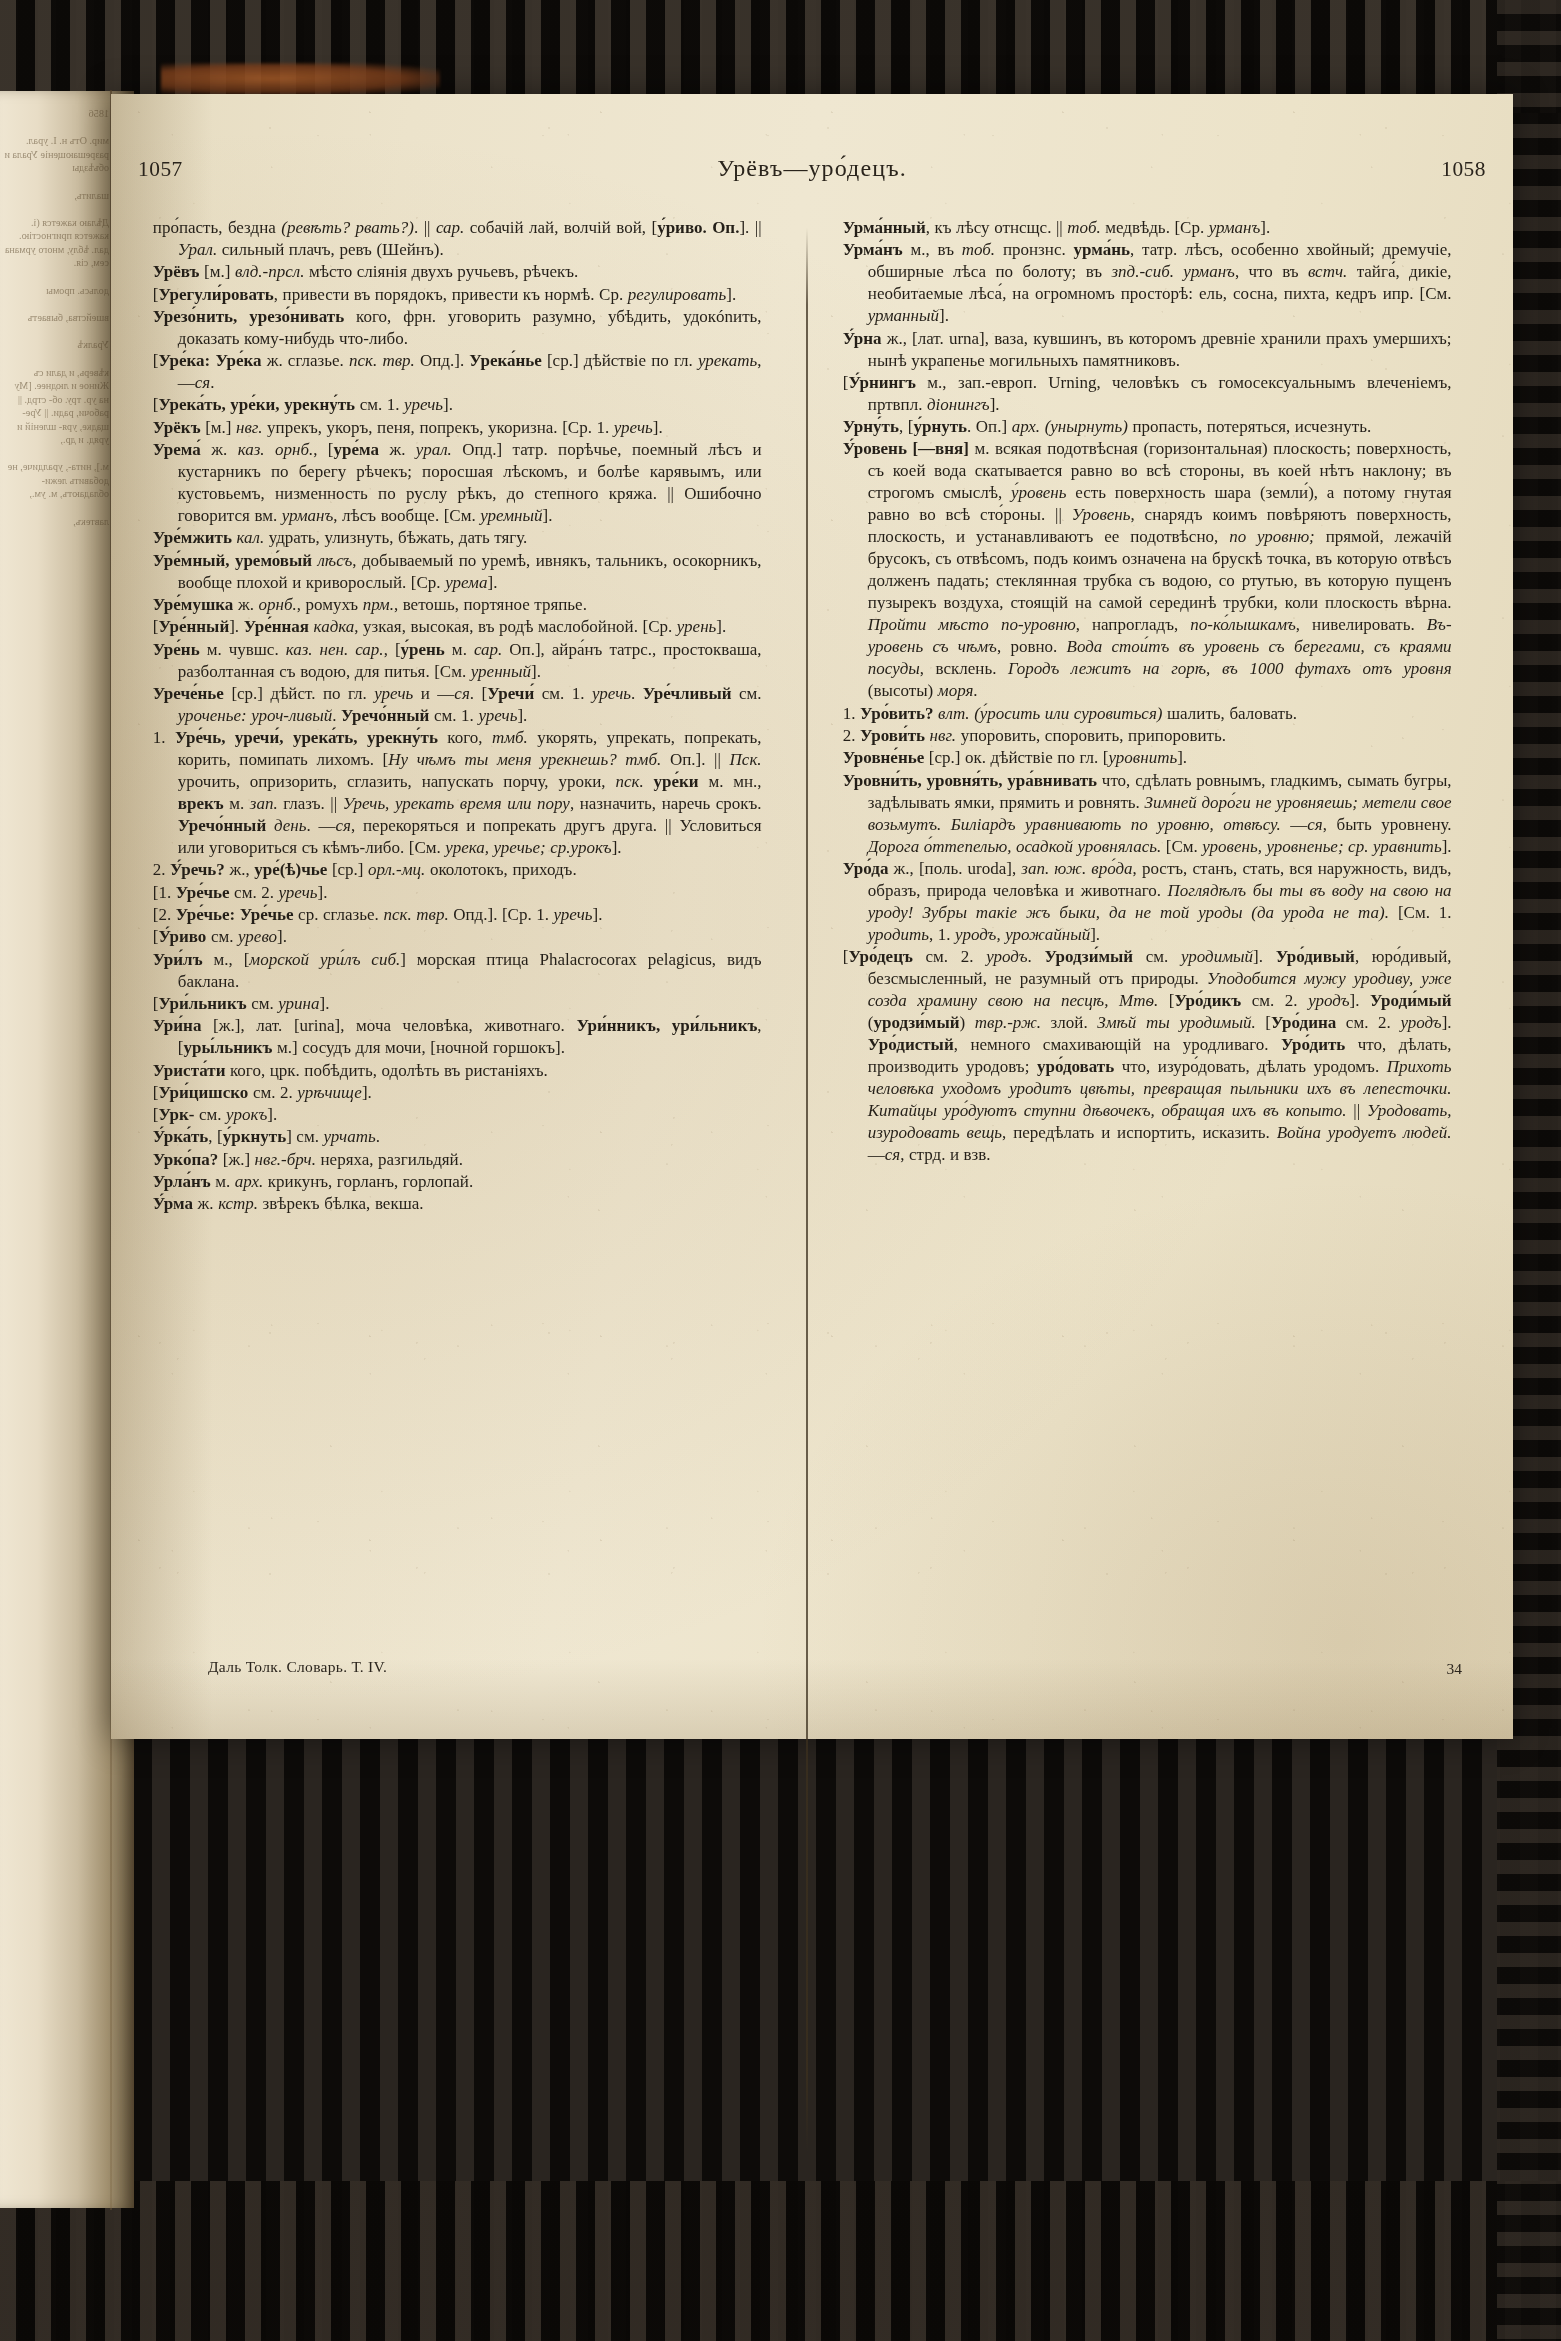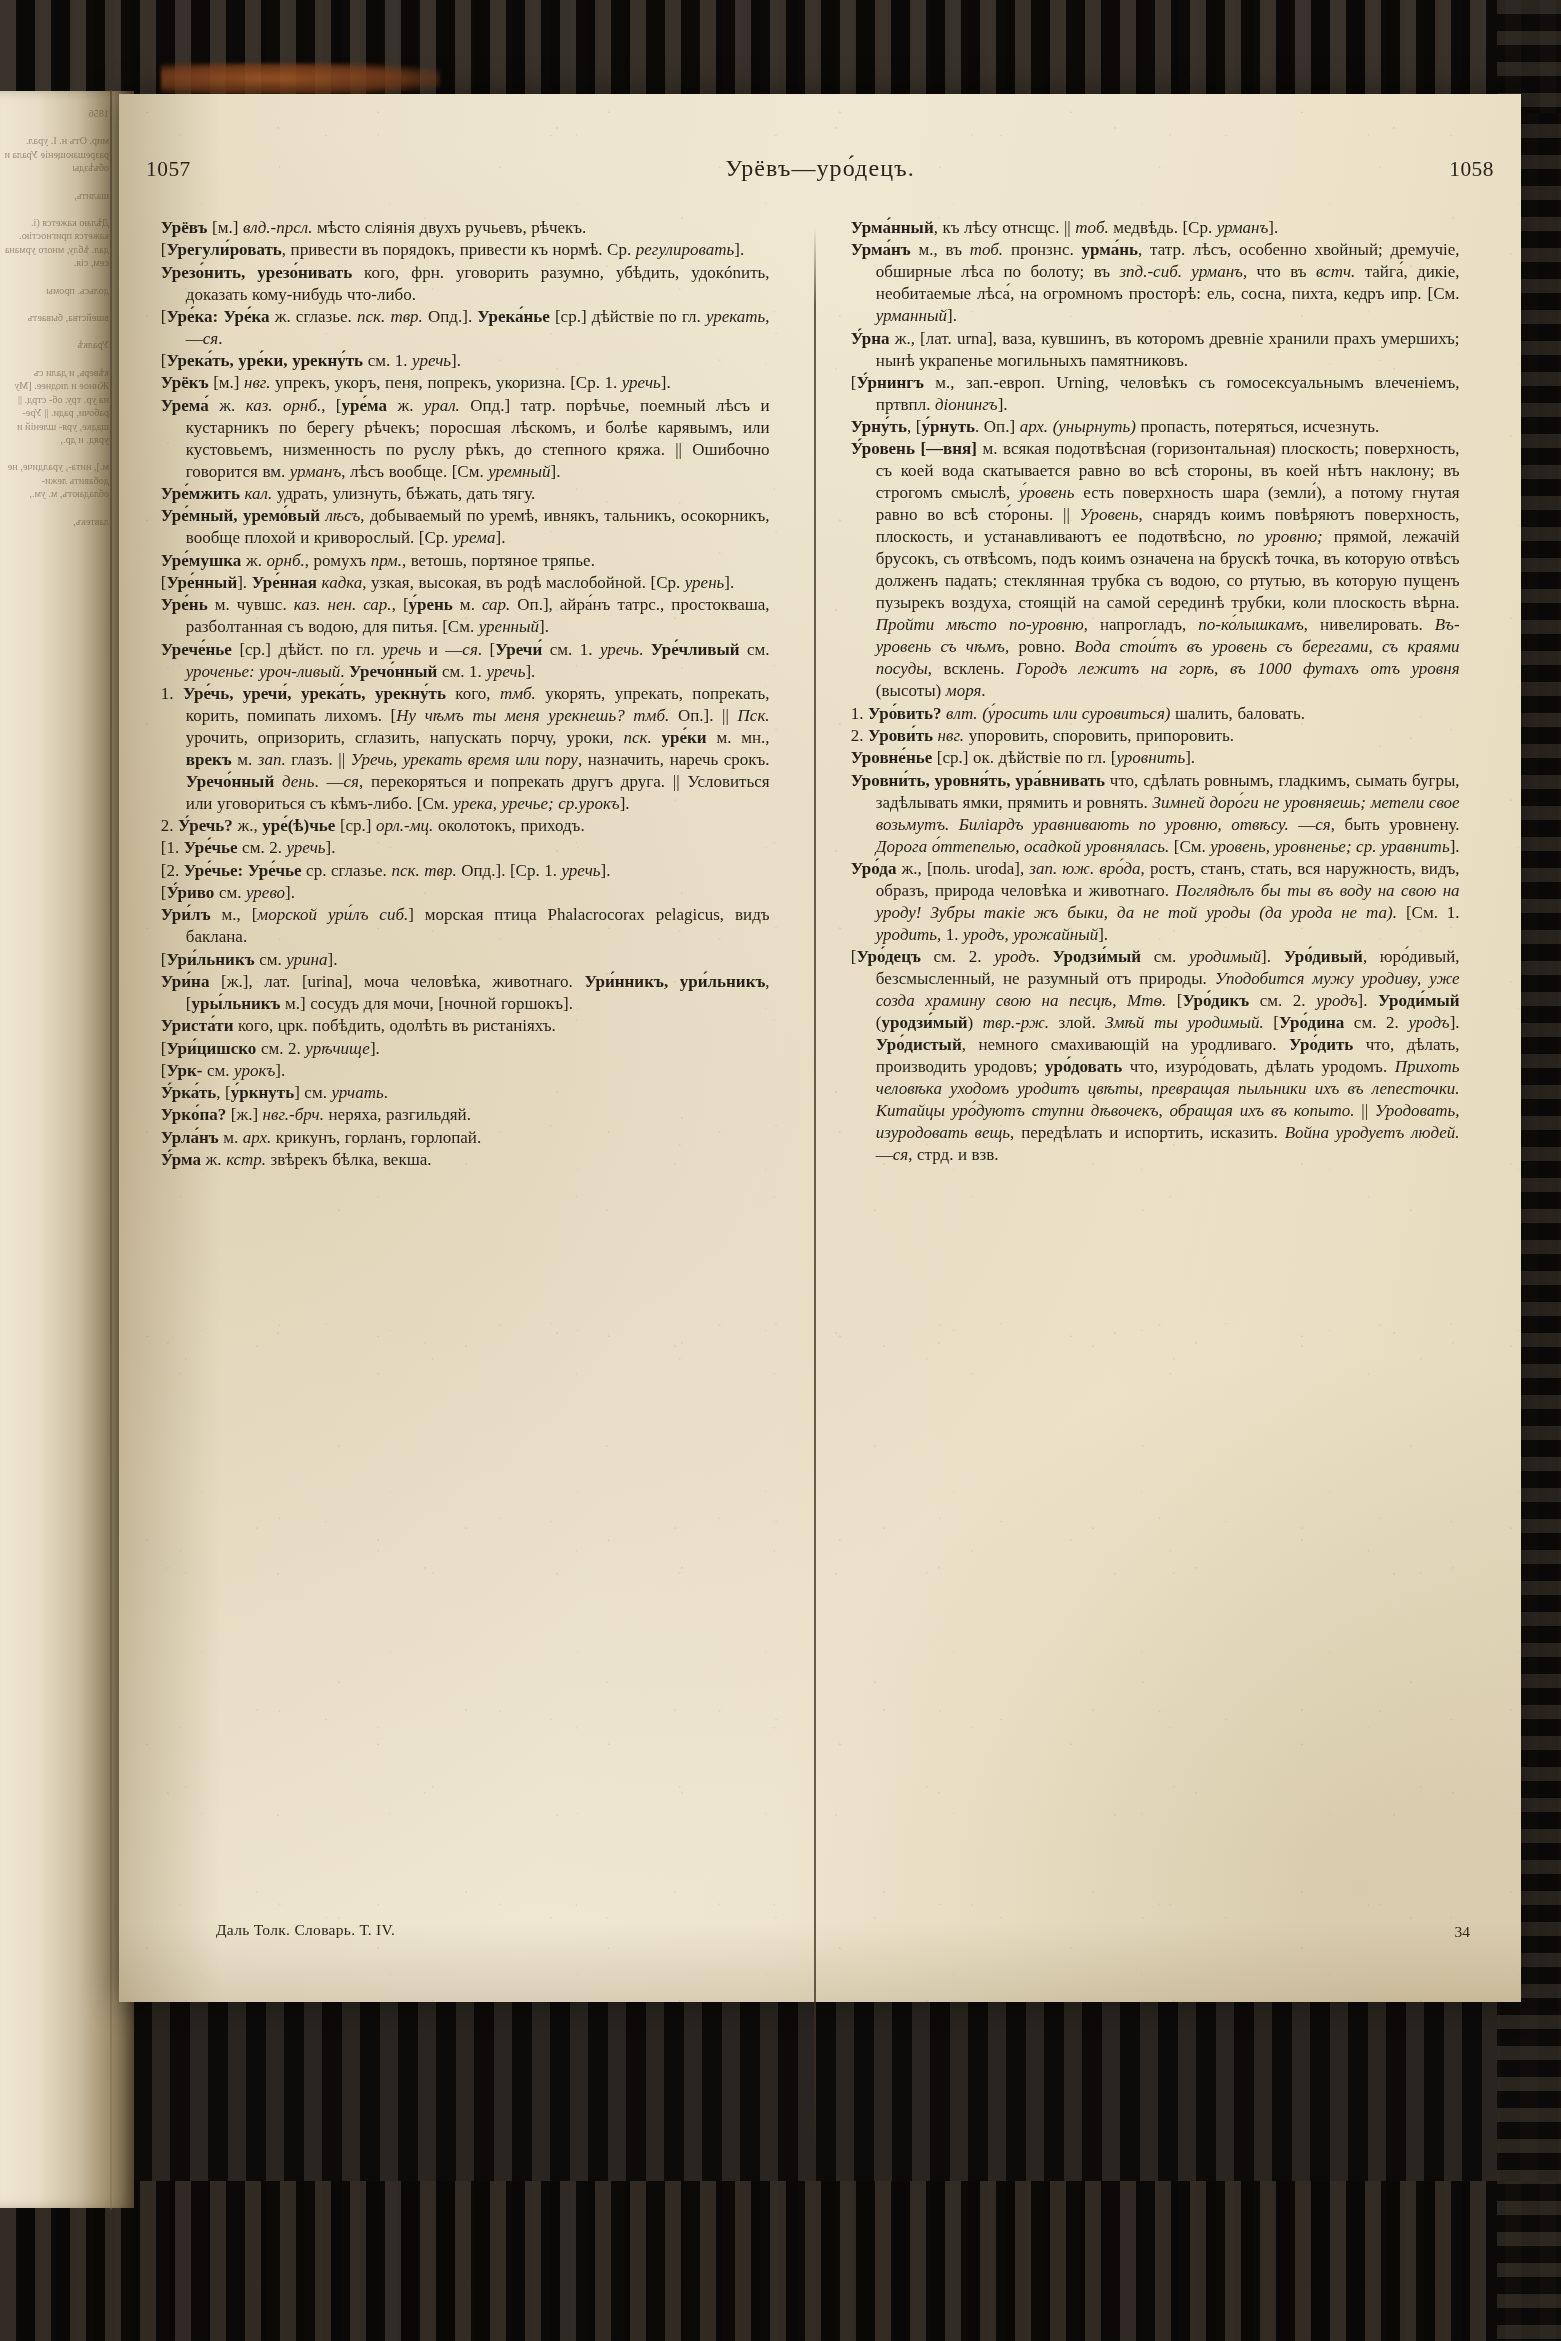--- a/index.html
+++ b/index.html
@@ -73,24 +73,24 @@
   }
   .gutter-line {
     position: absolute;
     left: 110px; top: 90px; bottom: 132px; width: 1.6px;
     background: linear-gradient(180deg, rgba(90,70,45,.7), rgba(120,98,65,.35));
   }
 
   
   .paper {
     position: absolute;
-    left: 119px;
+    left: 111px;
     top: 94px;
     width: 1402px;
-    height: 1908px;
+    height: 1645px;
     background:
       radial-gradient(ellipse 120% 80% at 12% 50%, rgba(176,150,106,.22) 0%, rgba(176,150,106,0) 60%),
       radial-gradient(ellipse 60% 40% at 88% 94%, rgba(160,134,92,.20) 0%, rgba(160,134,92,0) 70%),
       linear-gradient(100deg, #e6dcc1 0%, #ece3cb 18%, #efe7d1 42%, #ece3c9 70%, #e3d8bb 100%);
     box-shadow: 0 0 32px rgba(0,0,0,.45);
   }
   
   .paper::before {
     content: "";
     position: absolute;
@@ -260,20 +260,21 @@
       <div class="folio folio-left">1057</div>
       <div class="running-head">Урёвъ—уро́децъ.</div>
       <div class="folio folio-right">1058</div>
     </div>
 
     <div class="rule"></div>
 
     <div class="columns">
 
       <div class="col col-left">
+        <p class="entry">про́пасть, бездна <i>(ревѣть? рвать?)</i>. || <i>сар.</i> собачій лай, волчій вой, [<b>у́риво. Оп.</b>]. || <i>Урал.</i> сильный плачъ, ревъ (Шейнъ).</p>
         <p class="entry"><b>Урёвъ</b> [м.] <i>влд.-прсл.</i> мѣсто сліянія двухъ ручьевъ, рѣчекъ.</p>
         <p class="entry">[<b>Урегули́ровать</b>, привести въ порядокъ, привести къ нормѣ. Ср. <i>регулировать</i>].</p>
         <p class="entry"><b>Урезо́нить, урезо́нивать</b> кого, фрн. уговорить разумно, убѣдить, удокónить, доказать кому-нибудь что-либо.</p>
         <p class="entry">[<b>Уре́ка: Уре́ка</b> ж. сглазье. <i>пск. твр.</i> Опд.]. <b>Урека́нье</b> [ср.] дѣйствіе по гл. <i>урекать</i>, —<i>ся</i>.</p>
         <p class="entry">[<b>Урека́ть, уре́ки, урекну́ть</b> см. 1. <i>уречь</i>].</p>
         <p class="entry"><b>Урёкъ</b> [м.] <i>нвг.</i> упрекъ, укоръ, пеня, попрекъ, укоризна. [Ср. 1. <i>уречь</i>].</p>
         <p class="entry"><b>Урема́</b> ж. <i>каз. орнб.</i>, [<b>уре́ма</b> ж. <i>урал.</i> Опд.] татр. порѣчье, поемный лѣсъ и кустарникъ по берегу рѣчекъ; поросшая лѣскомъ, и болѣе карявымъ, или кустовьемъ, низменность по руслу рѣкъ, до степного кряжа. || Ошибочно говорится вм. <i>урманъ</i>, лѣсъ вообще. [См. <i>уремный</i>].</p>
         <p class="entry"><b>Уре́мжить</b> <i>кал.</i> удрать, улизнуть, бѣжать, дать тягу.</p>
         <p class="entry"><b>Уре́мный, уремо́вый</b> <i>лѣсъ</i>, добываемый по уремѣ, ивнякъ, тальникъ, осокорникъ, вообще плохой и криворослый. [Ср. <i>урема</i>].</p>
         <p class="entry"><b>Уре́мушка</b> ж. <i>орнб.</i>, ромухъ <i>прм.</i>, ветошь, портяное тряпье.</p>

